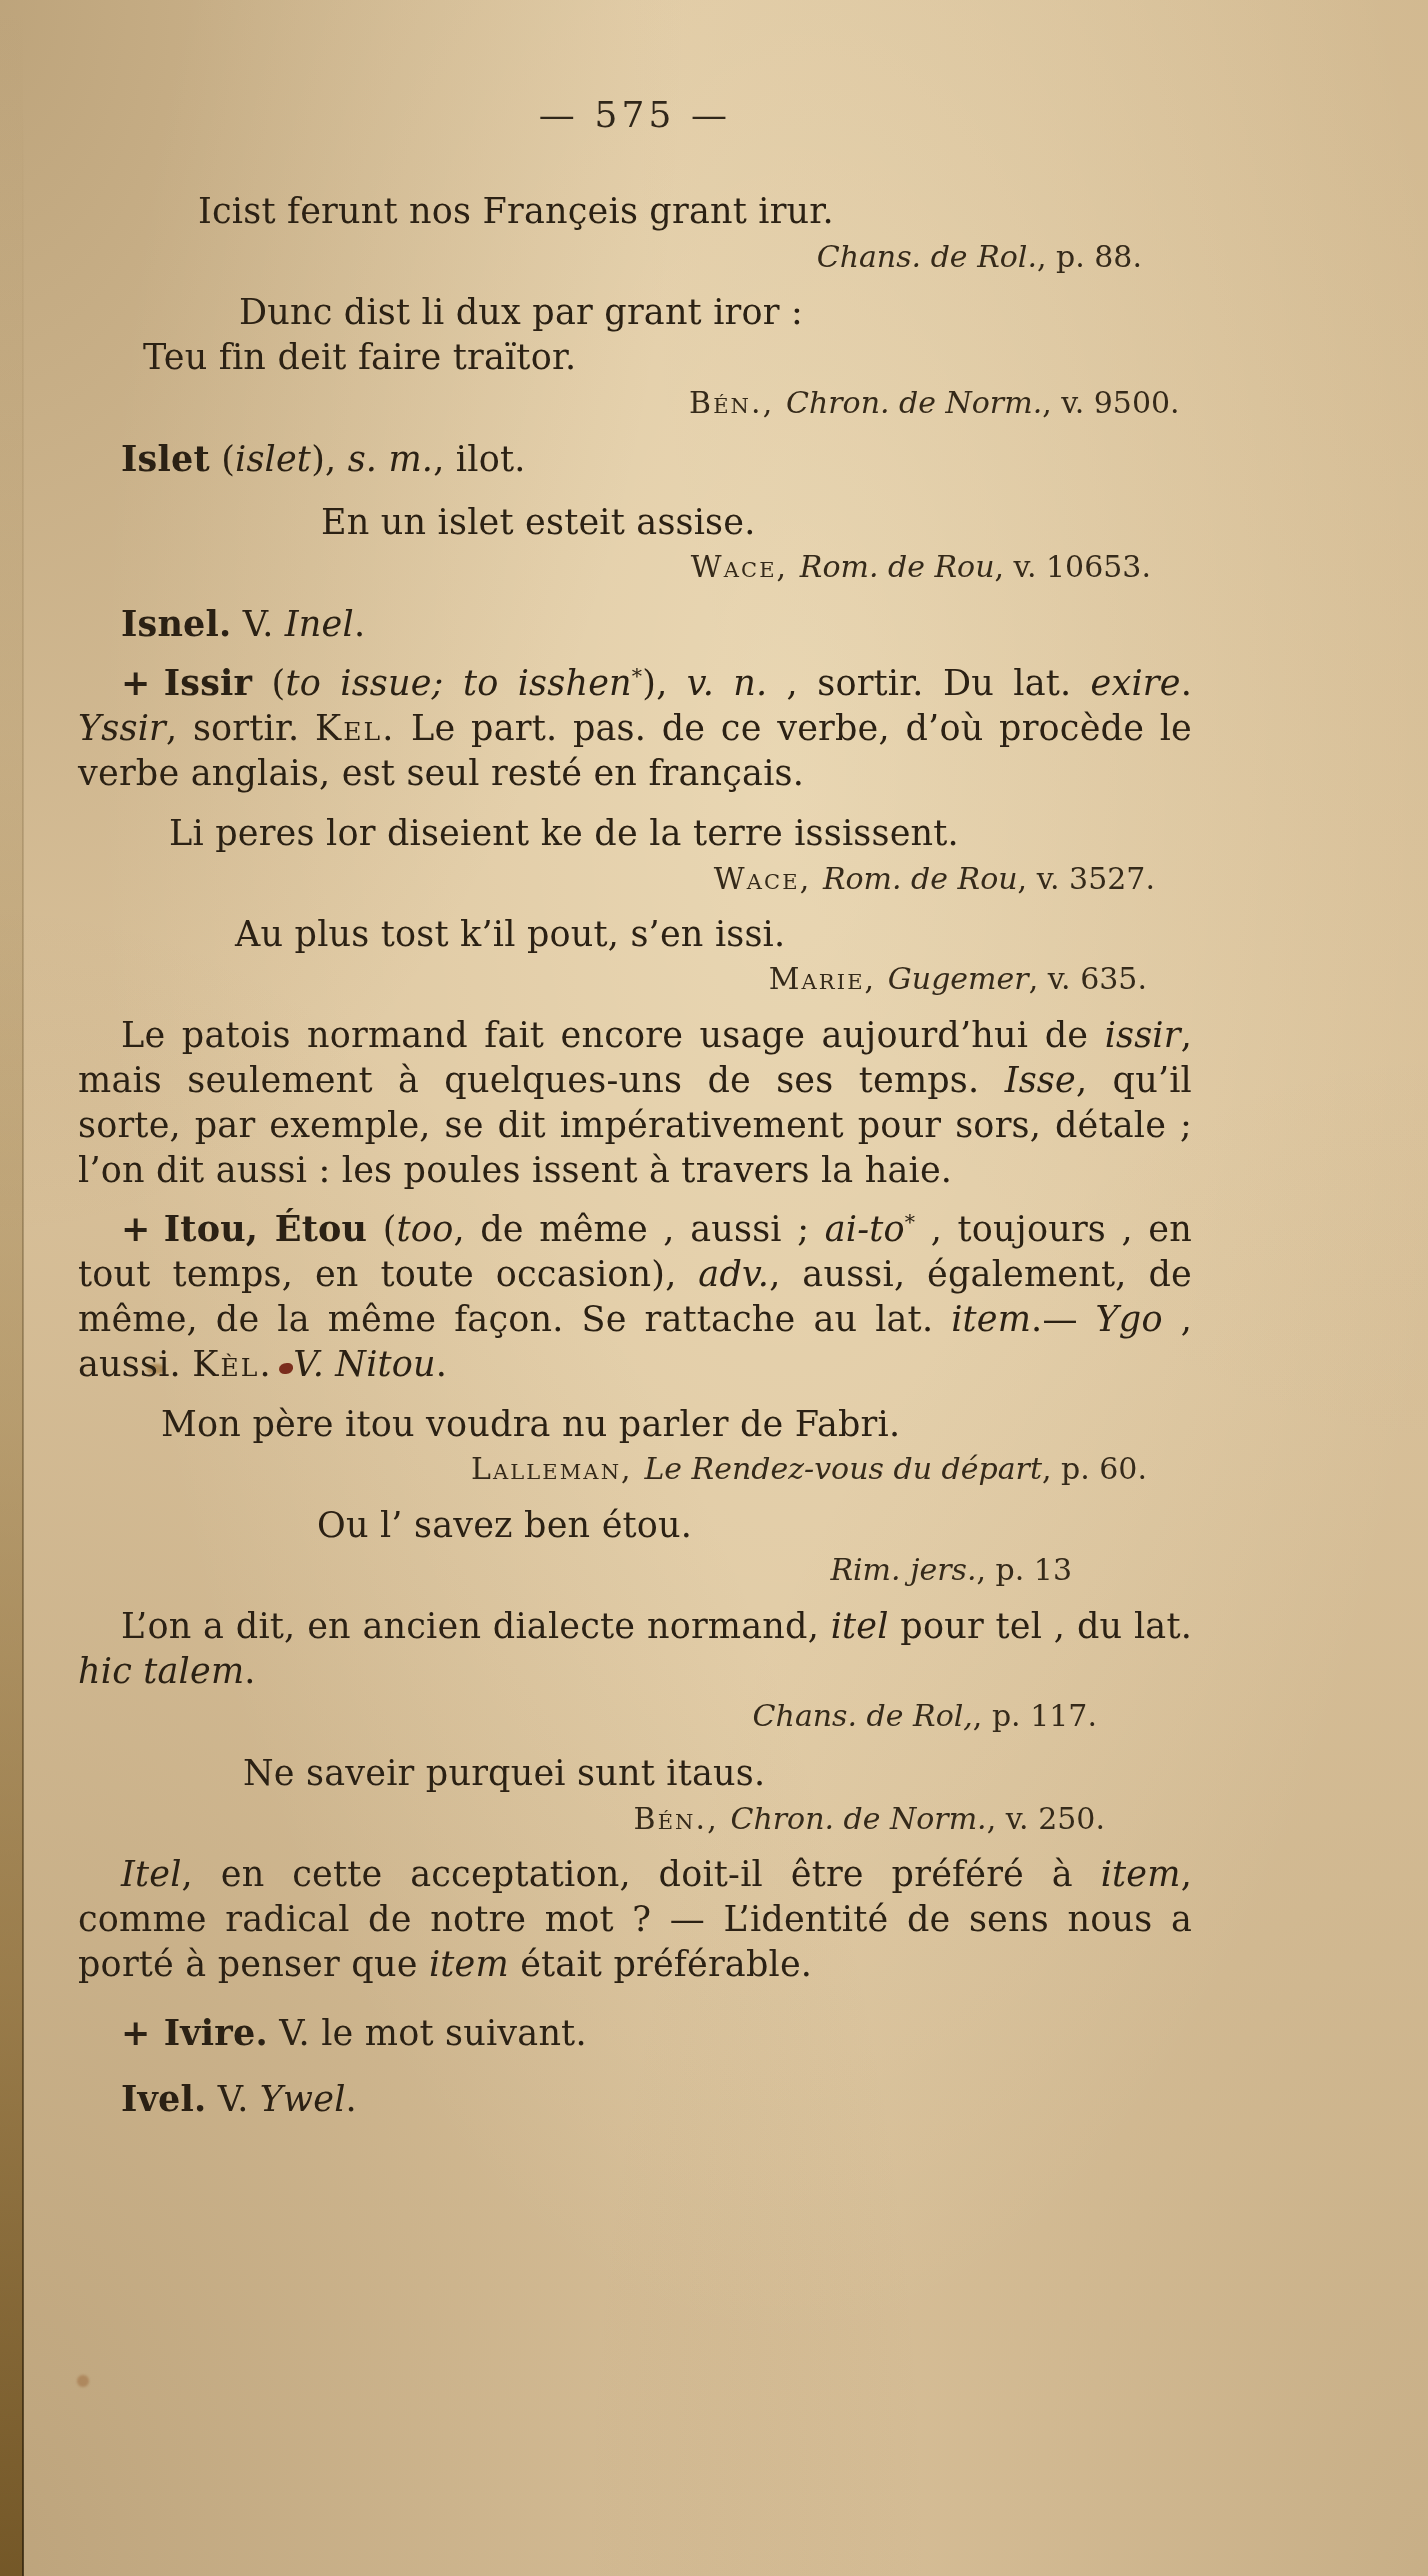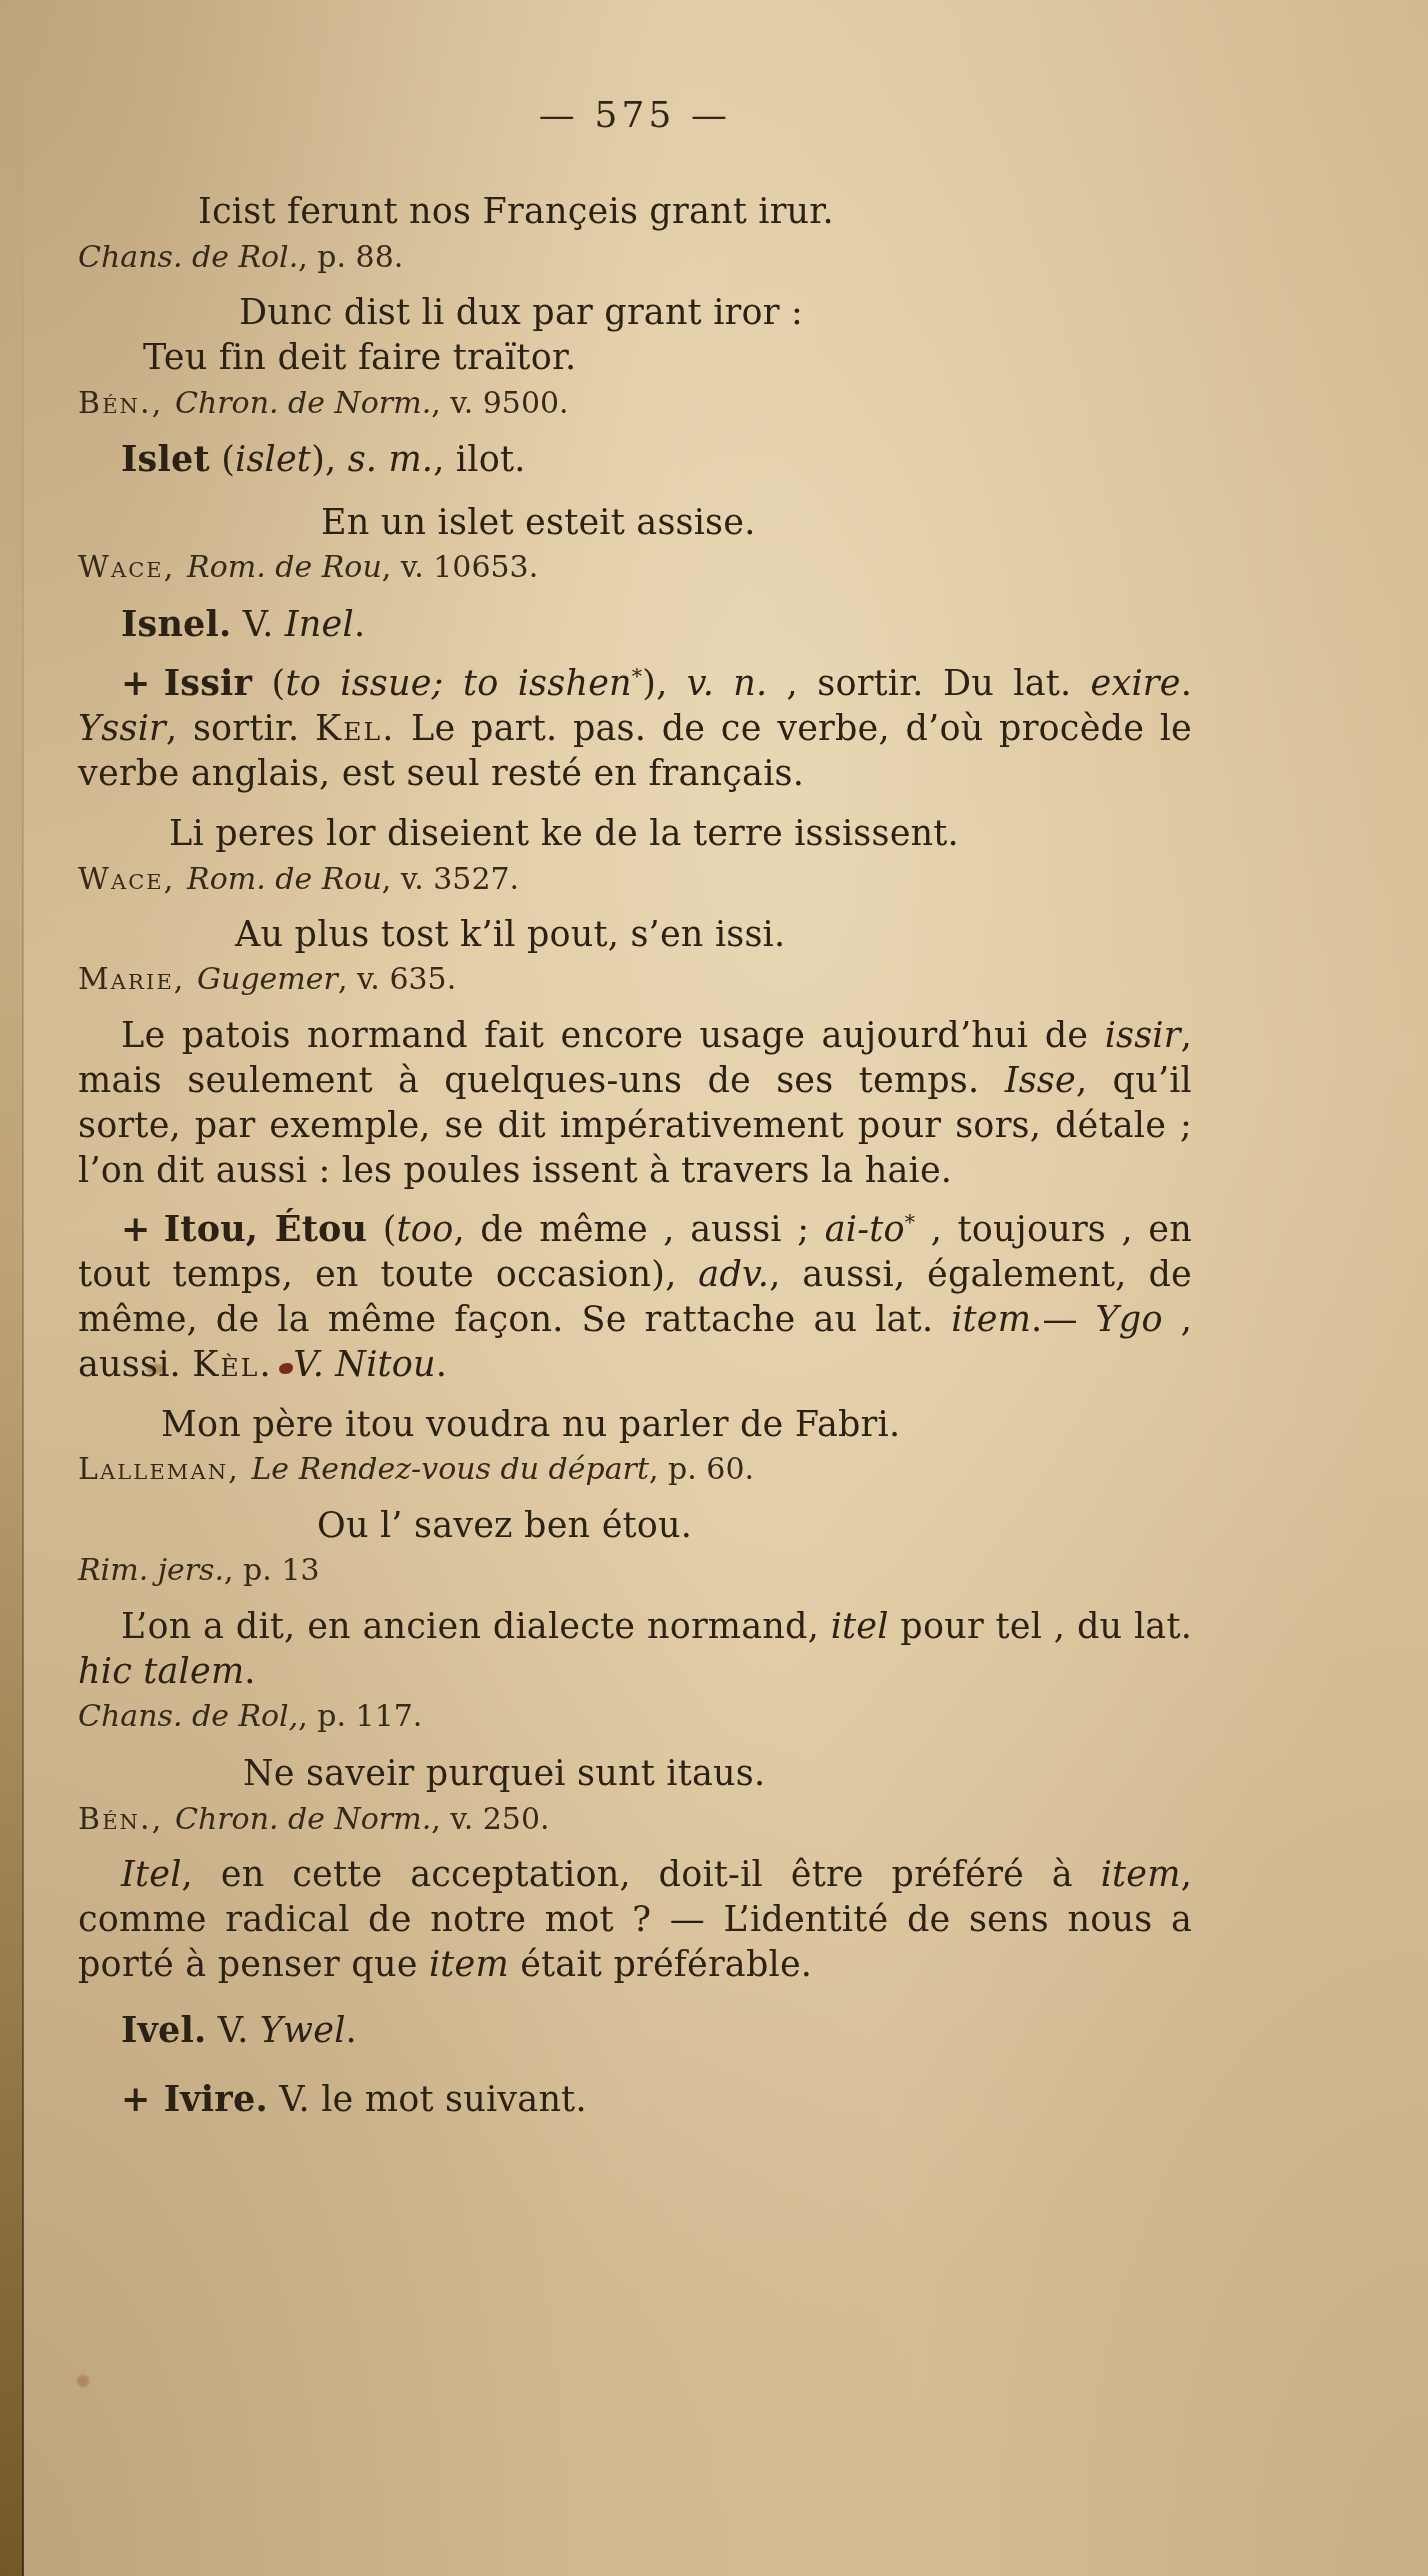--- a/index.html
+++ b/index.html
@@ -58,21 +58,21 @@
   .quote {
     margin: 15px 0 0 0;
     font-size: 35px;
     line-height: 45px;
     letter-spacing: 0.2px;
   }
   .cite {
     margin: 1.7px 0 13.2px 0;
     font-size: 30px;
     line-height: 41px;
-    text-align: left;
+    text-align: right;
     color: #352a1a;
   }
   .para {
     margin: 11.6px 0 0 0;
     font-size: 35px;
     line-height: 45px;
     text-align: justify;
     letter-spacing: 0.2px;
   }
   .ind { text-indent: 43px; }
@@ -148,19 +148,19 @@
 
     <p class="para ind" style="margin-top:0"><span>L’on a dit, en ancien dialecte normand, </span><span class="it">itel</span><span> pour tel , du lat. </span><span class="it">hic talem</span><span>.</span></p>
 
     <p class="cite" style="padding-right:95px"><span class="it">Chans. de Rol,</span><span>, p. 117.</span></p>
 
     <p class="quote" style="margin-left:165px;margin-top:15px"><span>Ne saveir purquei sunt itaus.</span></p>
     <p class="cite" style="padding-right:87px"><span class="sc">Bén., </span><span class="it">Chron. de Norm.</span><span>, v. 250.</span></p>
 
     <p class="para ind" style="margin-top:11.6px"><span class="it">Itel</span><span>, en cette acceptation, doit-il être préféré à </span><span class="it">item</span><span>, comme radical de notre mot ? — L’identité de sens nous a porté à penser que </span><span class="it">item</span><span> était préférable.</span></p>
 
+    <p class="para ind" style="margin-top:23px"><span class="cross">+</span><span class="entry-word">Ivire.</span><span> V. le mot suivant.</span></p>
+
     <p class="para ind" style="margin-top:20px"><span class="entry-word">Ivel.</span><span> V. </span><span class="it">Ywel</span><span>.</span></p>
-
-    <p class="para ind" style="margin-top:23px"><span class="cross">+</span><span class="entry-word">Ivire.</span><span> V. le mot suivant.</span></p>
 
   </div>
 </div>
 
 
 </body></html>

